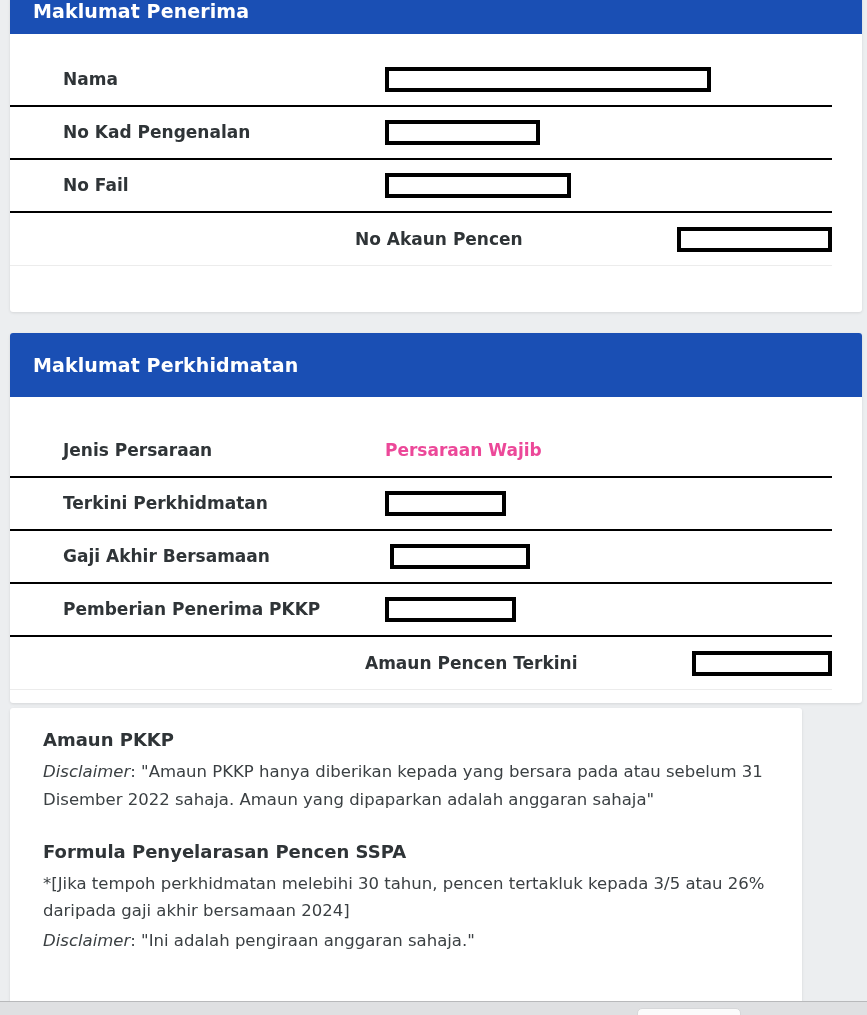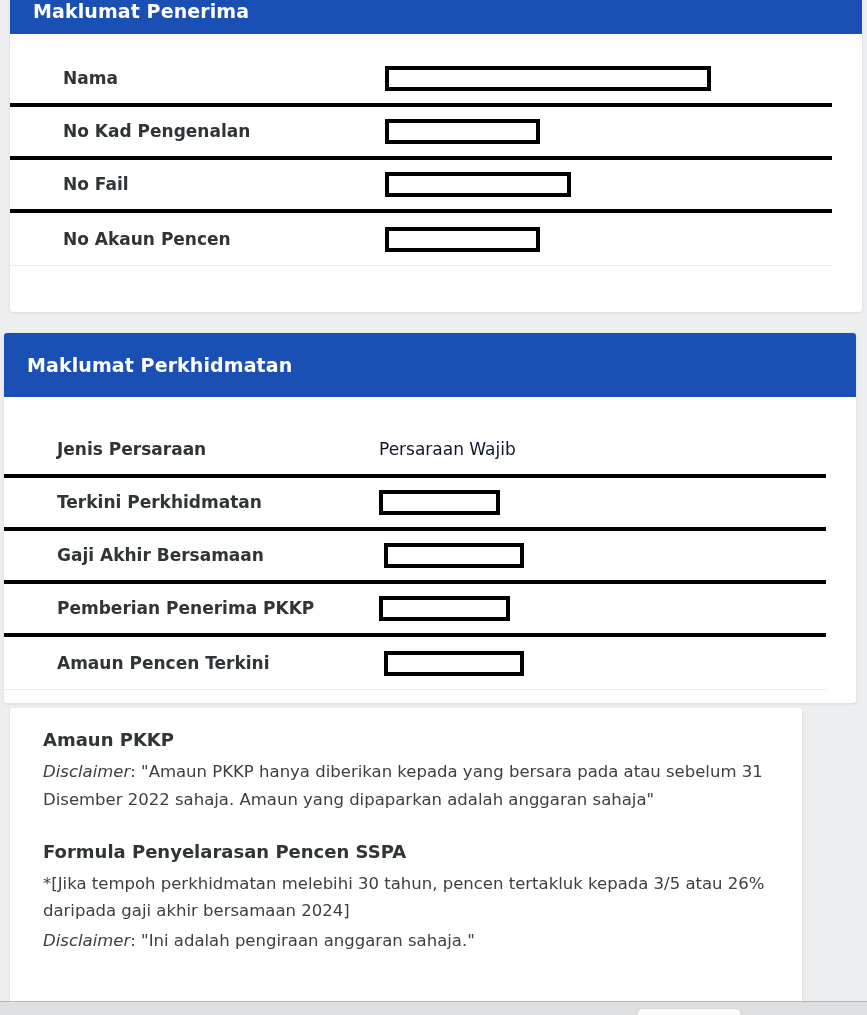--- a/index.html
+++ b/index.html
@@ -51,40 +51,41 @@
     box-sizing: border-box;
   }
 
   
   .row {
     display: flex;
     align-items: center;
     height: 53px;
     margin: 0 30px 0 0;
     padding-left: 53px;
-    border-bottom: 4px solid #000000;
+    border-bottom: 2px solid #000000;
     box-sizing: border-box;
   }
   .row:last-child {
     border-bottom: 1px solid #ececec;
+    justify-content: flex-end;
   }
 
   .row-label {
     font-size: 17px;
     font-weight: bold;
     color: #2f3437;
     width: 322px;
     flex: 0 0 322px;
     line-height: 1.2;
   }
 
   .row-value {
     font-size: 17px;
-    color: #0f172a;
-    font-weight: normal;
+    color: #ec4899;
+    font-weight: bold;
     line-height: 1.2;
   }
 
   
   .redaction {
     background: #ffffff;
     border: 4px solid #000000;
     box-sizing: border-box;
     height: 25px;
     display: block;
@@ -178,21 +179,21 @@
       </div>
 
       <div class="row">
         <div class="row-label">No Akaun Pencen</div>
         <span class="redaction" style="width:155px;"></span>
       </div>
 
     </div>
   </div>
 
-  <div class="card" style="left:4px; top:333px; width:852px; height:370px;">
+  <div class="card" style="left:10px; top:333px; width:852px; height:370px;">
     <div class="card-header" style="height:64px;">
       <span>Maklumat Perkhidmatan</span>
     </div>
     <div class="card-body" style="padding-top:28px;">
 
       <div class="row">
         <div class="row-label">Jenis Persaraan</div>
         <div class="row-value">Persaraan Wajib</div>
       </div>
 

